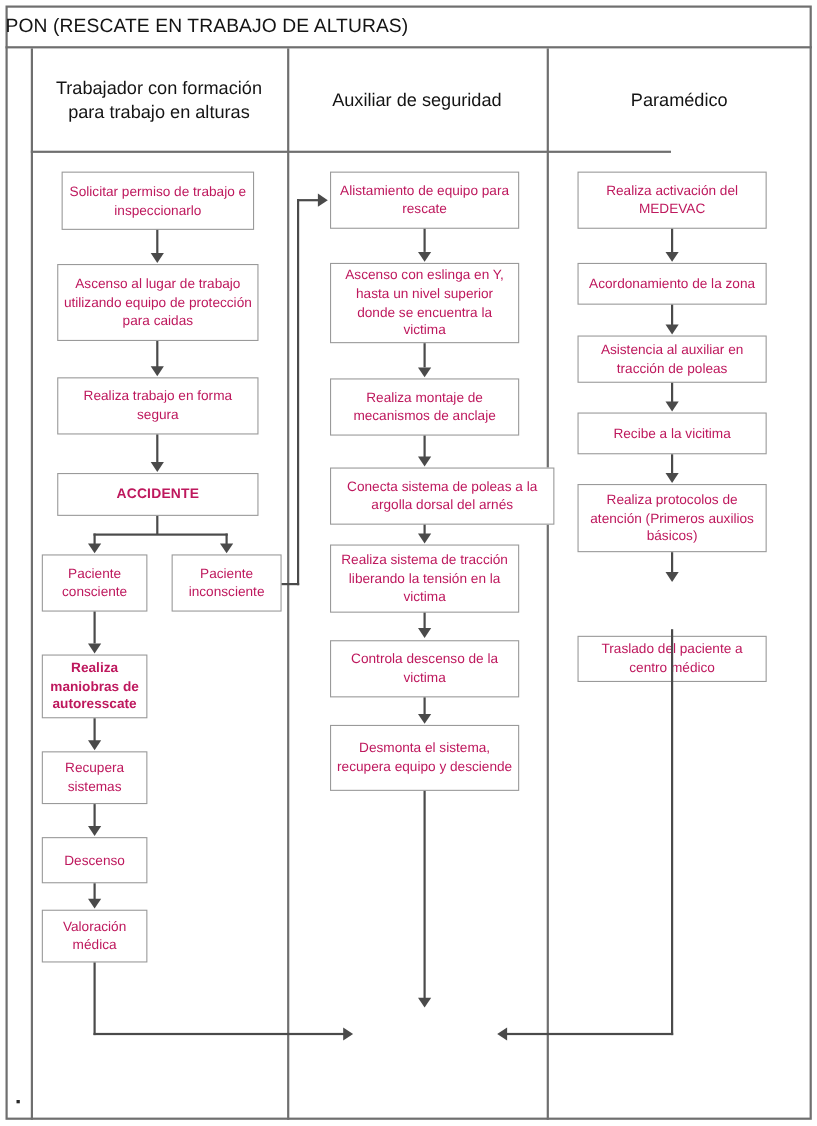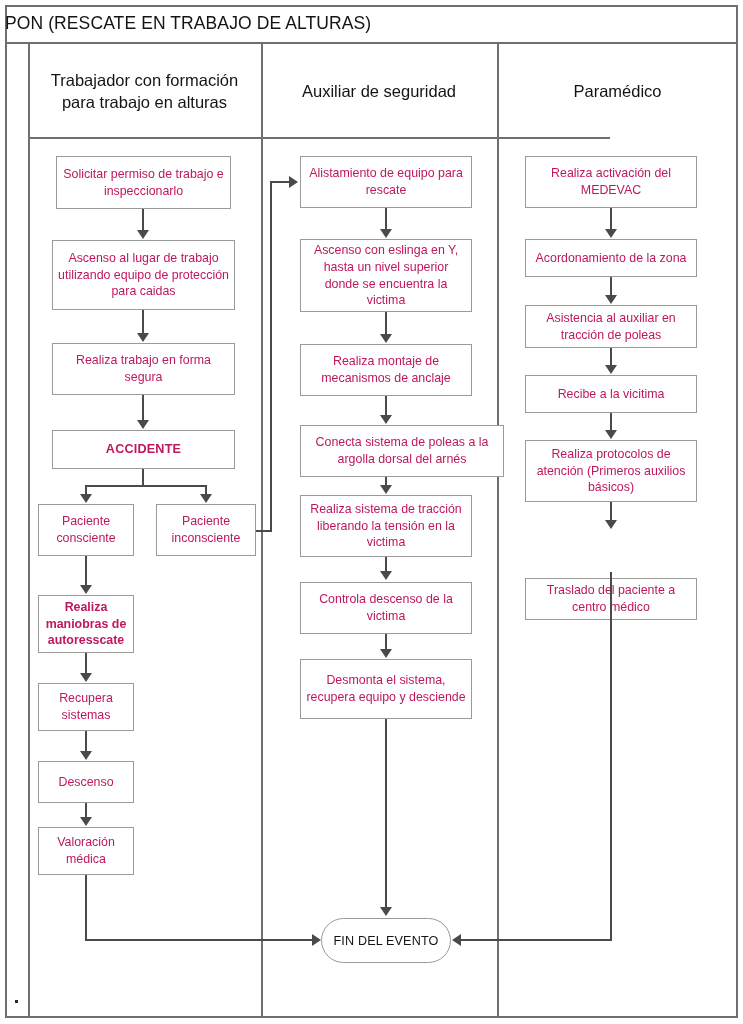--- a/index.html
+++ b/index.html
@@ -260,23 +260,20 @@
   <div class="node" style="left:525px;top:375px;width:172px;height:38px;">
     <span class="node-label">Recibe a la vicitima</span>
   </div>
   <div class="node" style="left:525px;top:440px;width:172px;height:62px;">
     <span class="node-label">Realiza protocolos de atención (Primeros auxilios básicos)</span>
   </div>
   <div class="node" style="left:525px;top:530px;width:172px;height:42px;margin-top:48px;">
     <span class="node-label">Traslado del paciente a centro médico</span>
   </div>
 
-  <div class="terminator" style="left:321px;top:918px;width:130px;height:45px;">
-    <span class="node-label">FIN DEL EVENTO</span>
-  </div>
 
   <div class="conn vline" style="left:142px;top:209px;height:22px;"></div>
   <div class="arrow-down" style="left:137px;top:230px;"></div>
 
   <div class="conn vline" style="left:142px;top:310px;height:24px;"></div>
   <div class="arrow-down" style="left:137px;top:333px;"></div>
 
   <div class="conn vline" style="left:142px;top:395px;height:26px;"></div>
   <div class="arrow-down" style="left:137px;top:420px;"></div>
 

